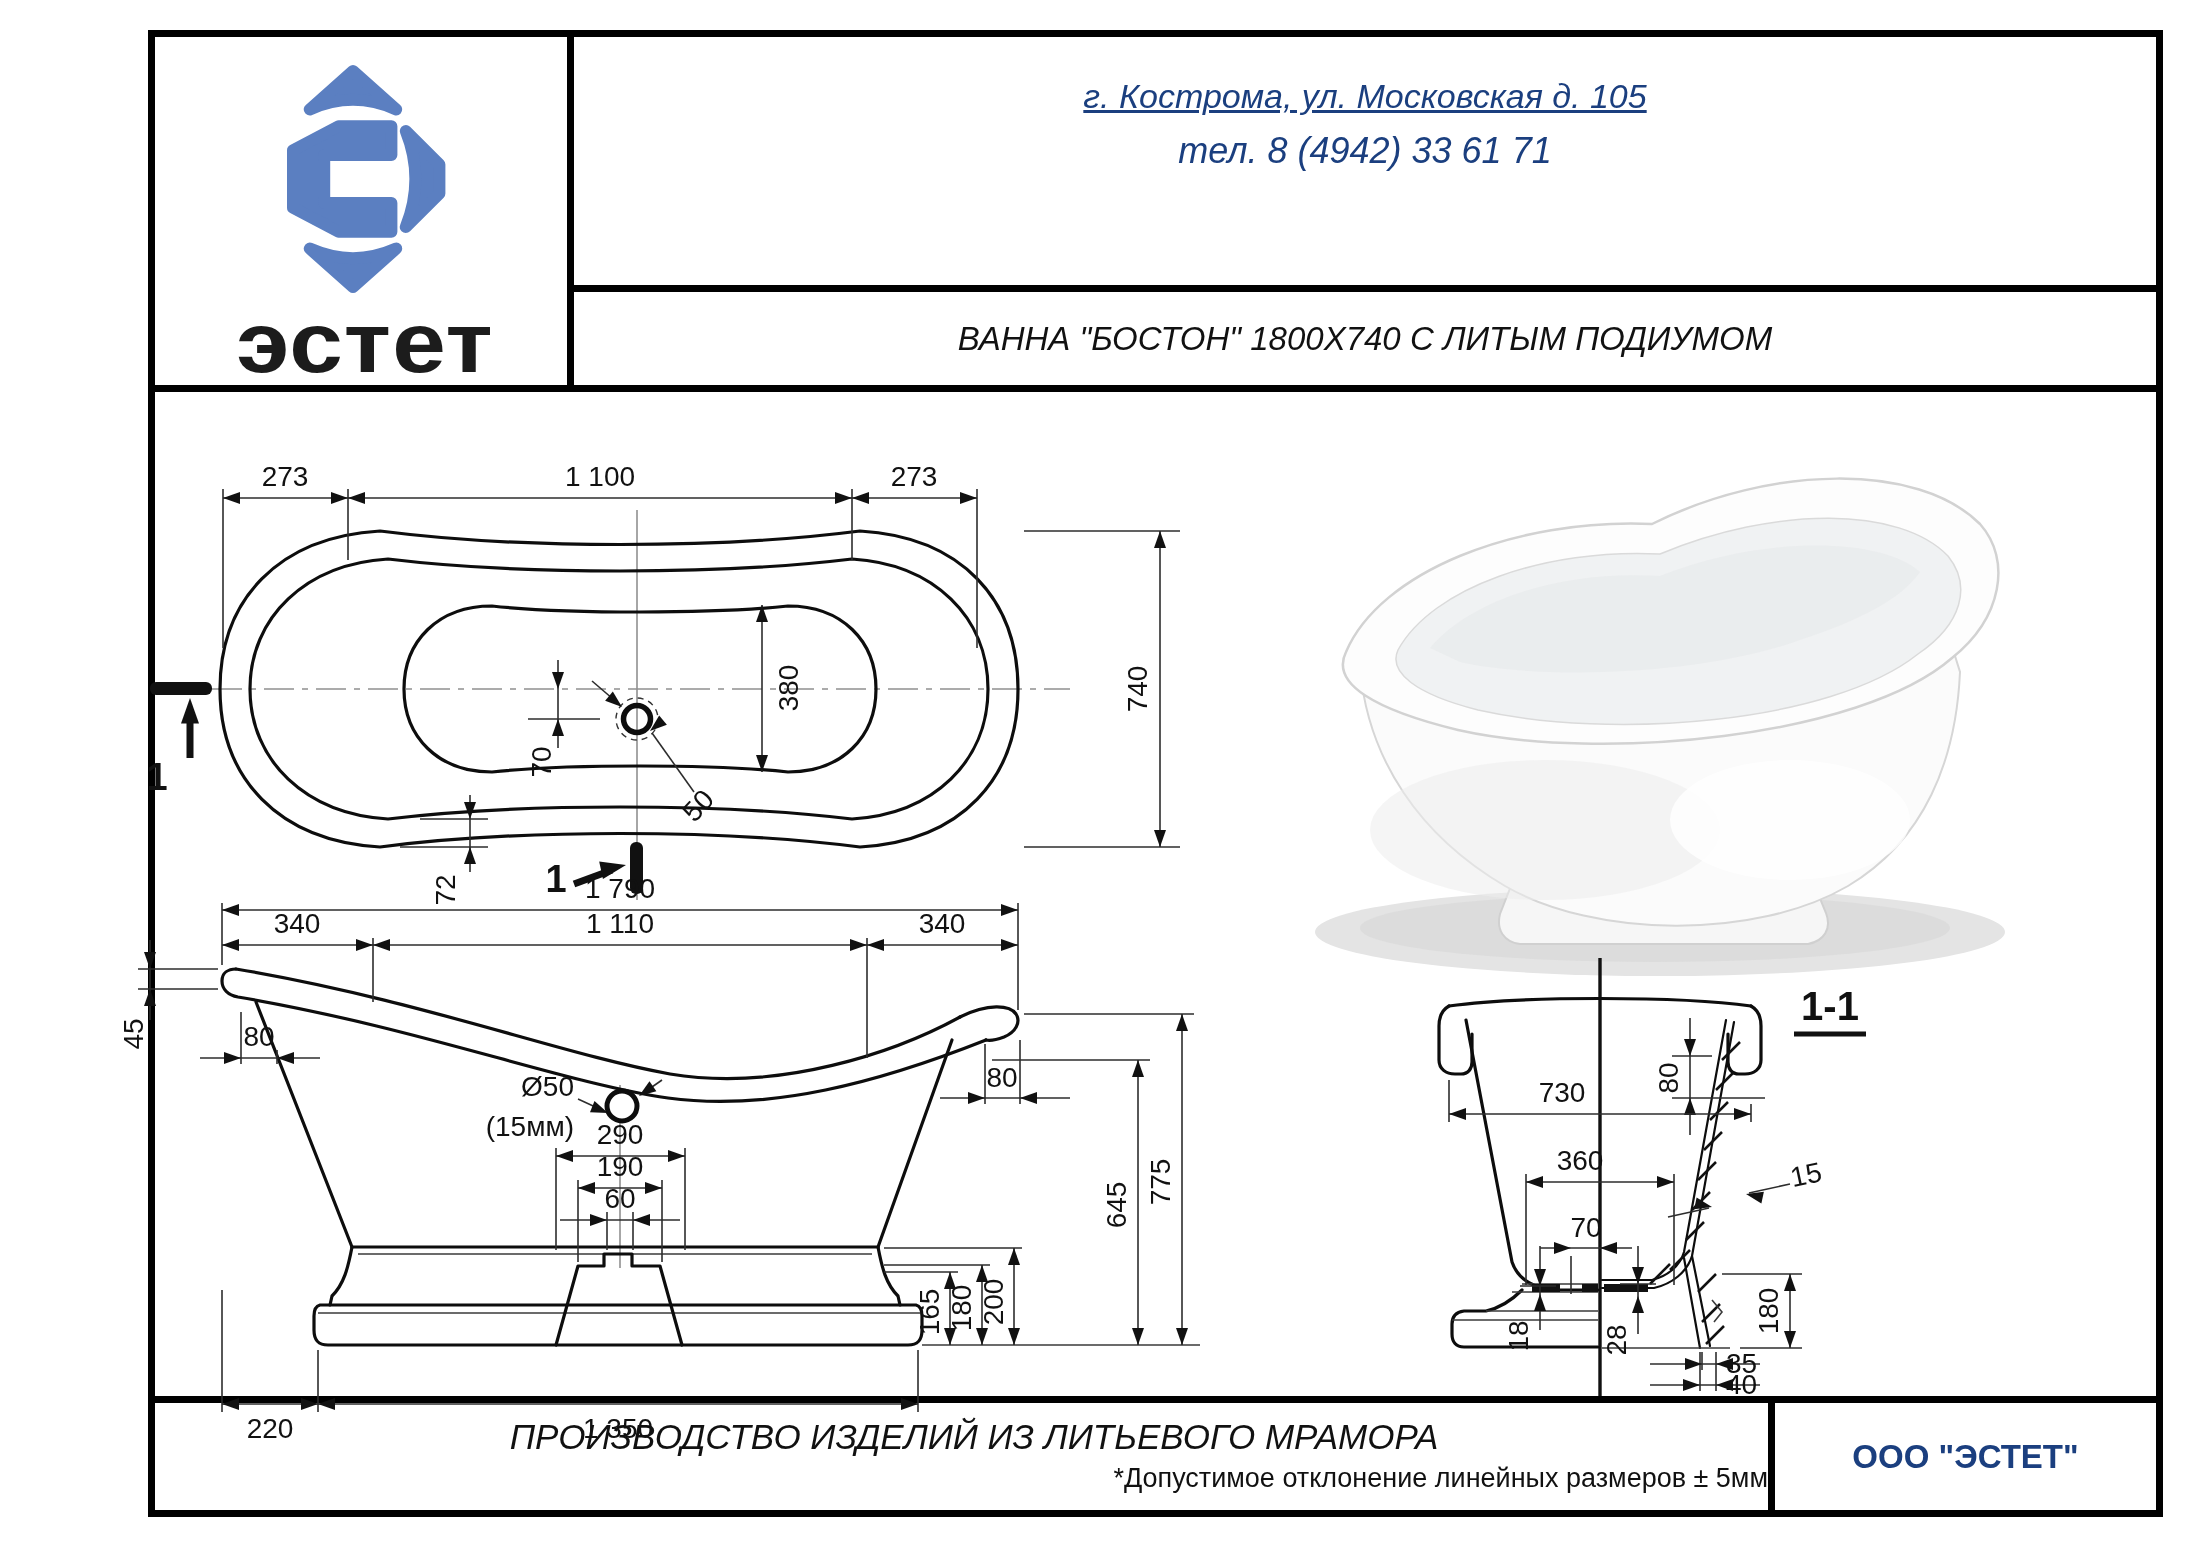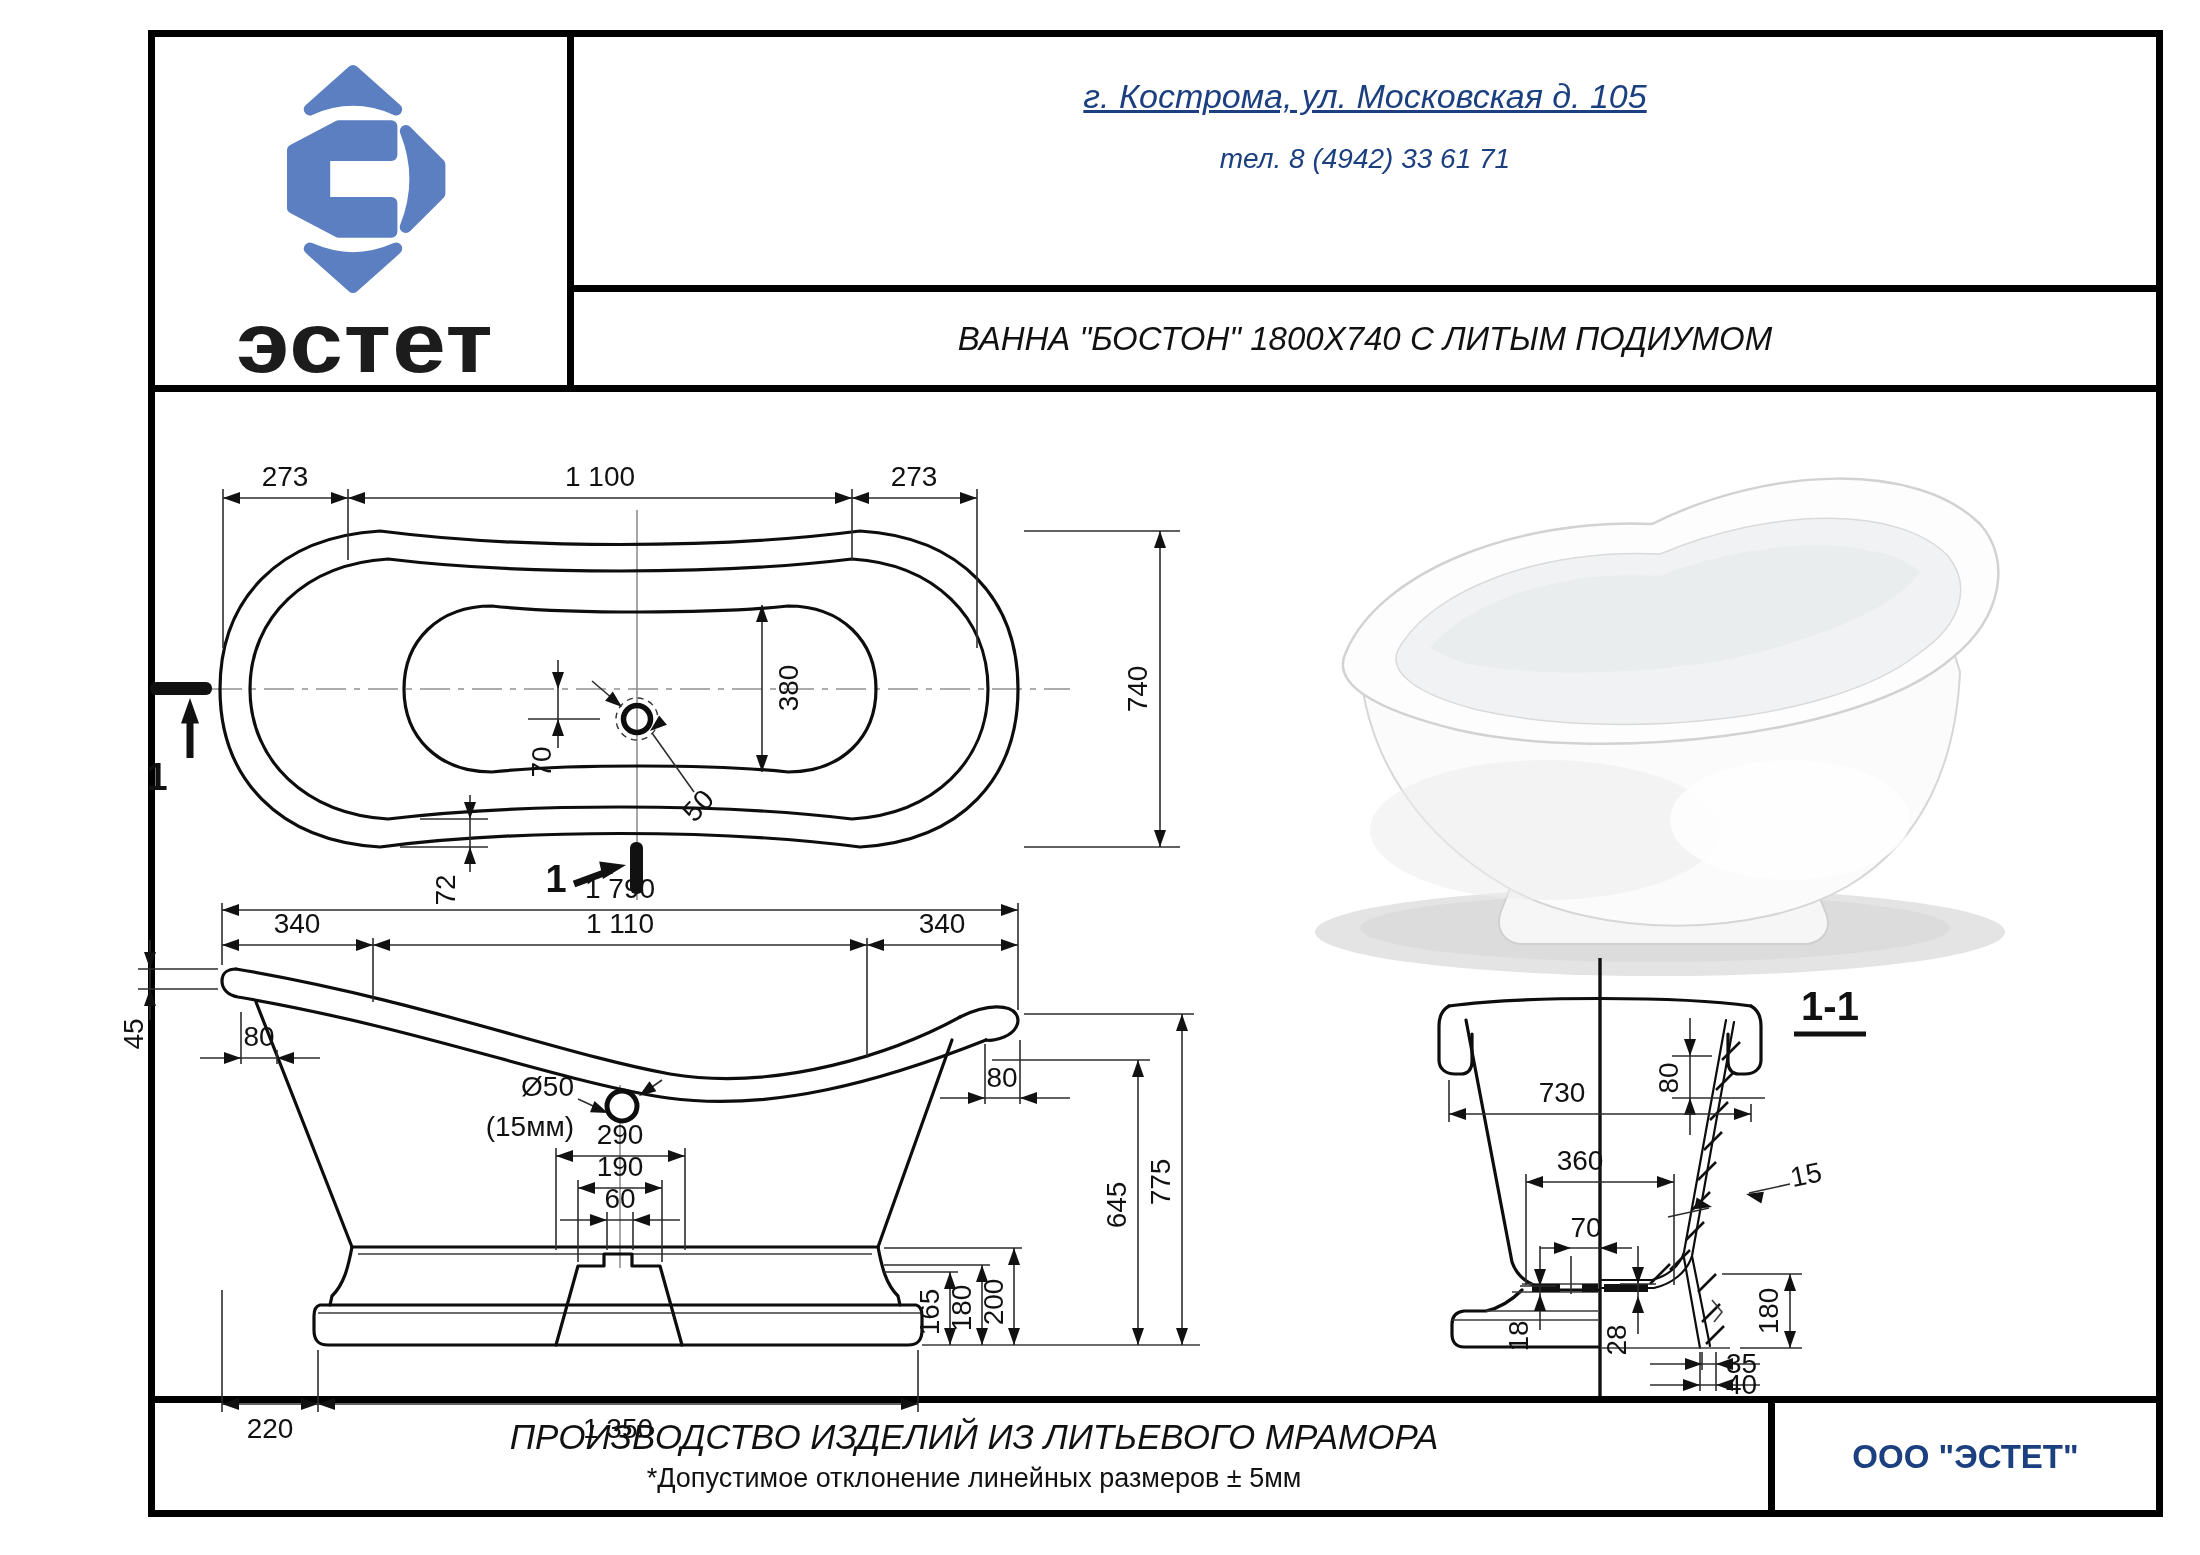--- a/index.html
+++ b/index.html
@@ -9,30 +9,30 @@
          border:7px solid #000;box-sizing:border-box;}
   .logo-cell{position:absolute;left:0;top:0;width:412px;height:348px;
              border-right:7px solid #000;border-bottom:7px solid #000;}
   .logo-icon{position:absolute;left:78px;top:22px;}
   .logo-text{position:absolute;left:10px;top:262px;width:400px;text-align:center;
              font-size:86px;font-weight:bold;color:#1c1c1c;letter-spacing:1px;
              transform:scaleX(1.12);transform-origin:center;line-height:86px;}
   .addr-cell{position:absolute;left:419px;top:0;right:0;height:248px;
              border-bottom:7px solid #000;text-align:center;color:#1b3f7f;}
   .addr1{margin-top:40px;font-size:34px;font-style:italic;text-decoration:underline;}
-  .addr2{margin-top:27px;font-size:28px;font-style:italic;}
+  .addr2{margin-top:14px;font-size:36px;font-style:italic;}
   .title-cell{position:absolute;left:419px;top:255px;right:0;height:93px;
               border-bottom:7px solid #000;display:flex;align-items:center;
               justify-content:center;}
   .title-text{font-size:33px;font-style:italic;color:#111;}
   .footer{position:absolute;left:0;right:0;bottom:0;height:107px;
           border-top:7px solid #000;display:flex;}
   .footer-left{width:1588px;border-right:7px solid #000;text-align:center;padding-left:25px;}
   .footer-line1{margin-top:14px;font-size:35px;font-style:italic;color:#111;}
-  .footer-line2{margin-top:6px;font-size:27px;color:#111;}
+  .footer-line2{margin-top:6px;font-size:27px;color:#111;text-align:right;}
   .footer-right{flex:1;display:flex;align-items:center;justify-content:center;
                 font-size:33px;font-weight:bold;color:#1b3f7f;}
   svg.draw{position:absolute;left:0;top:0;}
   .ln{stroke:#0d0d0d;stroke-width:3.2;fill:none;stroke-linecap:round;stroke-linejoin:round;}
   .ln2{stroke:#0d0d0d;stroke-width:2.2;fill:none;stroke-linecap:round;}
   .thin{stroke:#3a3a3a;stroke-width:1.6;fill:none;}
   .dimln{stroke:#2d2d2d;stroke-width:1.6;fill:none;}
   .cl{stroke:#909090;stroke-width:1.6;fill:none;}
   .dim{font:28px "Liberation Sans",sans-serif;fill:#111;}
   .cut{font:bold 38px "Liberation Sans",sans-serif;fill:#111;}

